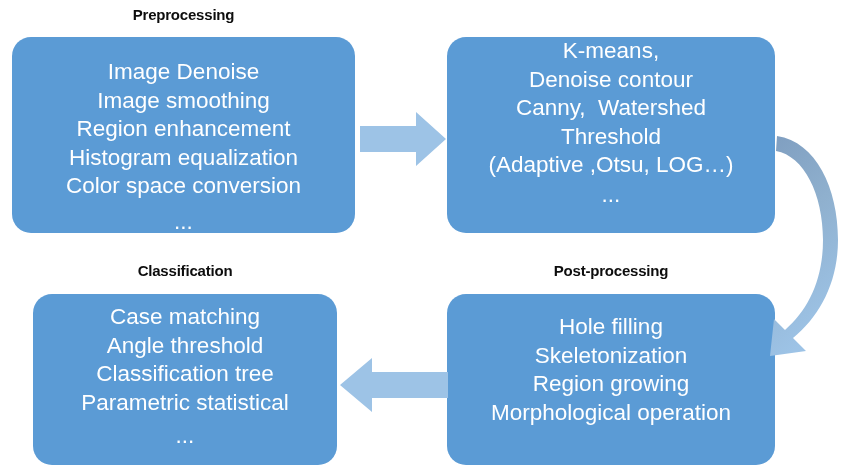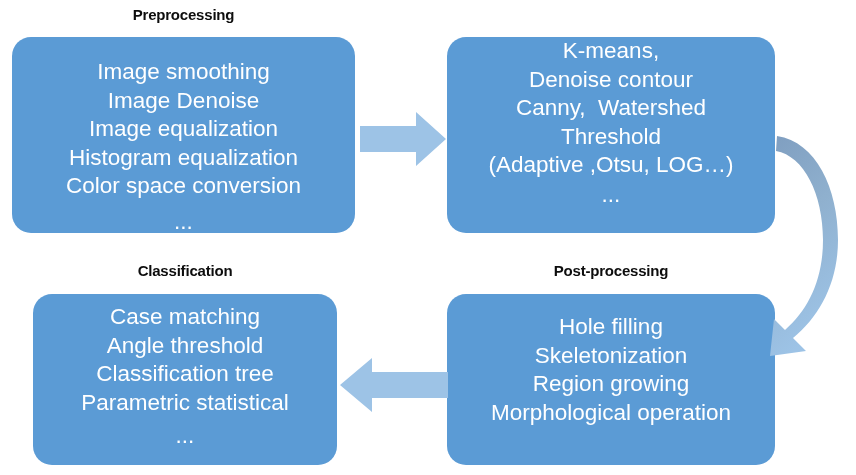--- a/index.html
+++ b/index.html
@@ -72,23 +72,23 @@
 </style>
 </head>
 <body>
 
 <div id="canvas">
 
   <div class="stage-title" style="left:12px; top:2px; width:343px;">Preprocessing</div>
 
   <div class="stage-box" style="left:12px; top:37px; width:343px; height:196px; padding-top:21px;">
     <div class="stage-lines">
+      <div>Image Denoise</div>
       <div>Image smoothing</div>
-      <div>Image Denoise</div>
-      <div>Image equalization</div>
+      <div>Region enhancement</div>
       <div>Histogram equalization</div>
       <div>Color space conversion</div>
     </div>
     <div class="stage-ellipsis" style="margin-top:8px;">...</div>
   </div>
 
   <div class="stage-title" style="left:447px; top:2px; width:328px;margin-top:32px;">Segmentation</div>
 
   <div class="stage-box" style="left:447px; top:37px; width:328px; height:196px; ">
     <div class="stage-lines">

